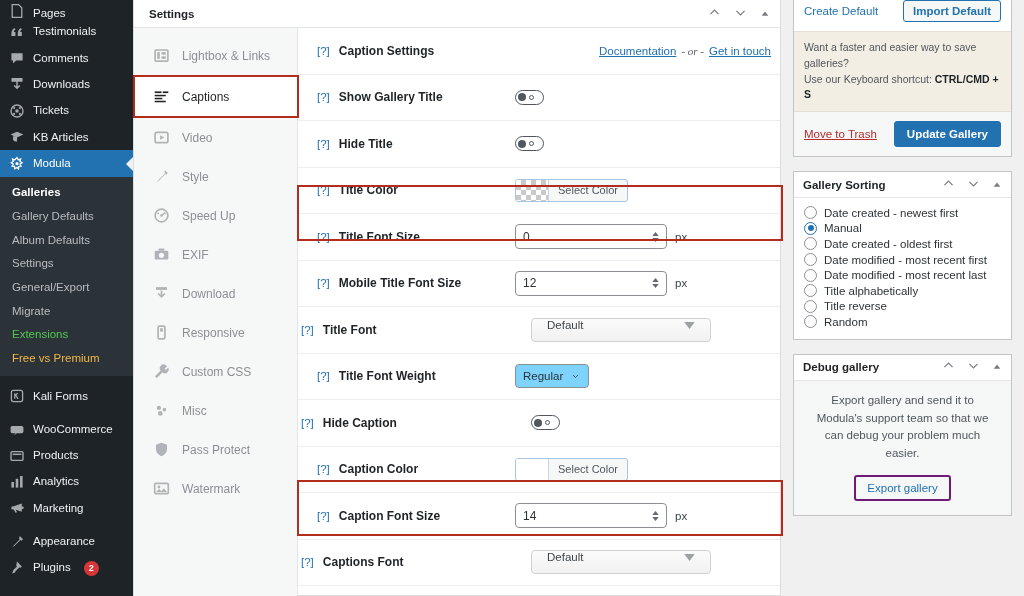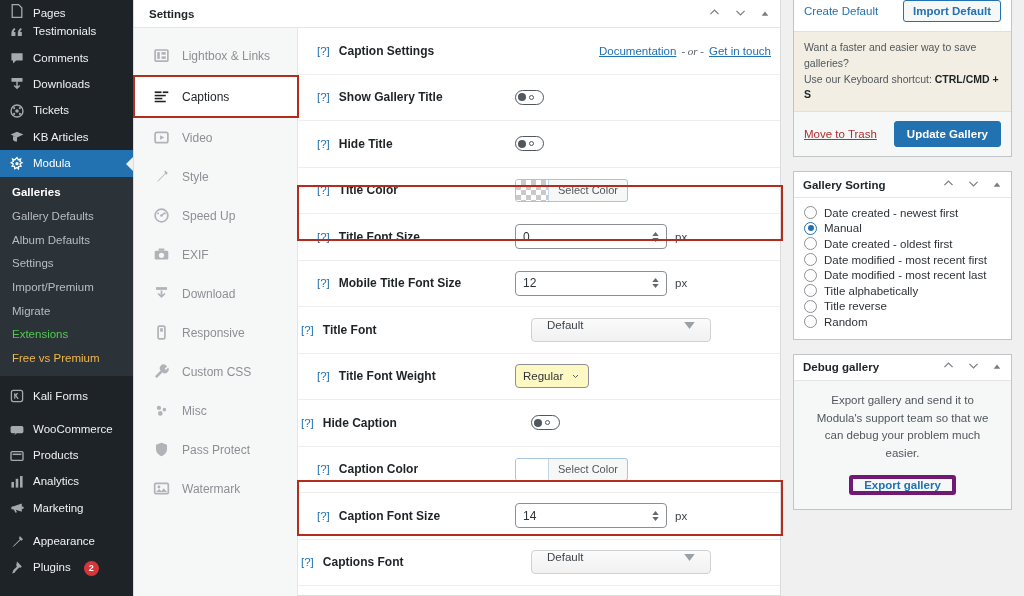--- a/index.html
+++ b/index.html
@@ -147,21 +147,21 @@
 
   
   .sel-lg {
     width: 180px; height: 24px; border: 1px solid #cfd2d5; border-radius: 4px;
     background: linear-gradient(#fbfbfb,#f1f1f1);
     display: flex; padding: 0 15px;
     font-size: 11.5px; color: #3c434a;
   }
   .sel-lg .caret { margin-left: auto; color: #9ba0a5; }
   .sel-sm {
-    height: 24px; border: 1px solid #8c8f94; border-radius: 4px; background: #fef9c3;
+    height: 24px; border: 1px solid #8c8f94; border-radius: 4px; background: #7dd3fc;
     display: inline-flex; align-items: center; gap: 7px; padding: 0 7px;
     font-size: 11.5px; color: #2c3338;
   }
   .sel-sm .caret { color: #3c434a; }
 
   
   .hl-frame {
     position: absolute; border: 2px solid #b32d1f; pointer-events: none; z-index: 4;
   }
 
@@ -203,22 +203,22 @@
     align-items: center; justify-content: center;
   }
   .radio.on { border-color: #2271b1; }
   .radio.on::after { content: ""; width: 6px; height: 6px; border-radius: 50%; background: #2271b1; }
   .radio-row .rl { font-size: 11.5px; color: #2c3338; white-space: nowrap; }
 
   .debug-body { background: #f6f7f7; padding: 11px 14px 14px; text-align: center; }
   .debug-body .dt { font-size: 11.5px; color: #50575e; line-height: 1.55; }
   .btn-export {
     margin-top: 12px; display: inline-block;
-    border: 4px solid #701a75; color: #2271b1; background: #f6f7f7;
-    border-radius: 3px; padding: 0 11px; font-size: 11.5px; font-weight: bold;
+    border: 2px solid #701a75; color: #2271b1; background: #f6f7f7;
+    border-radius: 3px; padding: 5px 11px; font-size: 11.5px; font-weight: normal;
   }
 </style>
 </head>
 <body>
 
 <div class="root">
 
   <nav class="wp-sidebar" id="wp-sidebar">
       <div class="wp-item" style="height:19px;align-items:flex-end;">
         <span class="ico">
@@ -282,21 +282,21 @@
             <circle cx="10" cy="9.6" r="2"></circle>
           </svg>
         </span>
         <span>Modula</span>
       </div>
       <div class="wp-sub-wrap">
         <span class="wp-sub cur">Galleries</span>
         <span class="wp-sub">Gallery Defaults</span>
         <span class="wp-sub">Album Defaults</span>
         <span class="wp-sub">Settings</span>
-        <span class="wp-sub">Import/Premium</span>
+        <span class="wp-sub">General/Export</span>
         <span class="wp-sub">Migrate</span>
         <span class="wp-sub green">Extensions</span>
         <span class="wp-sub gold">Free vs Premium</span>
       </div>
       <div class="wp-gap"></div>
       <div class="wp-item">
         <span class="ico">
           <svg width="16" height="16" viewBox="0 0 20 20" fill="currentColor">
             <rect x="3" y="3" width="14" height="14" rx="2.5" fill="none" stroke="currentColor" stroke-width="1.6"></rect>
             <path d="M7.2 6.5v7M7.2 10l3.6-3.5M8.4 9.2l3 4.3" stroke="currentColor" stroke-width="1.5" fill="none"></path>

